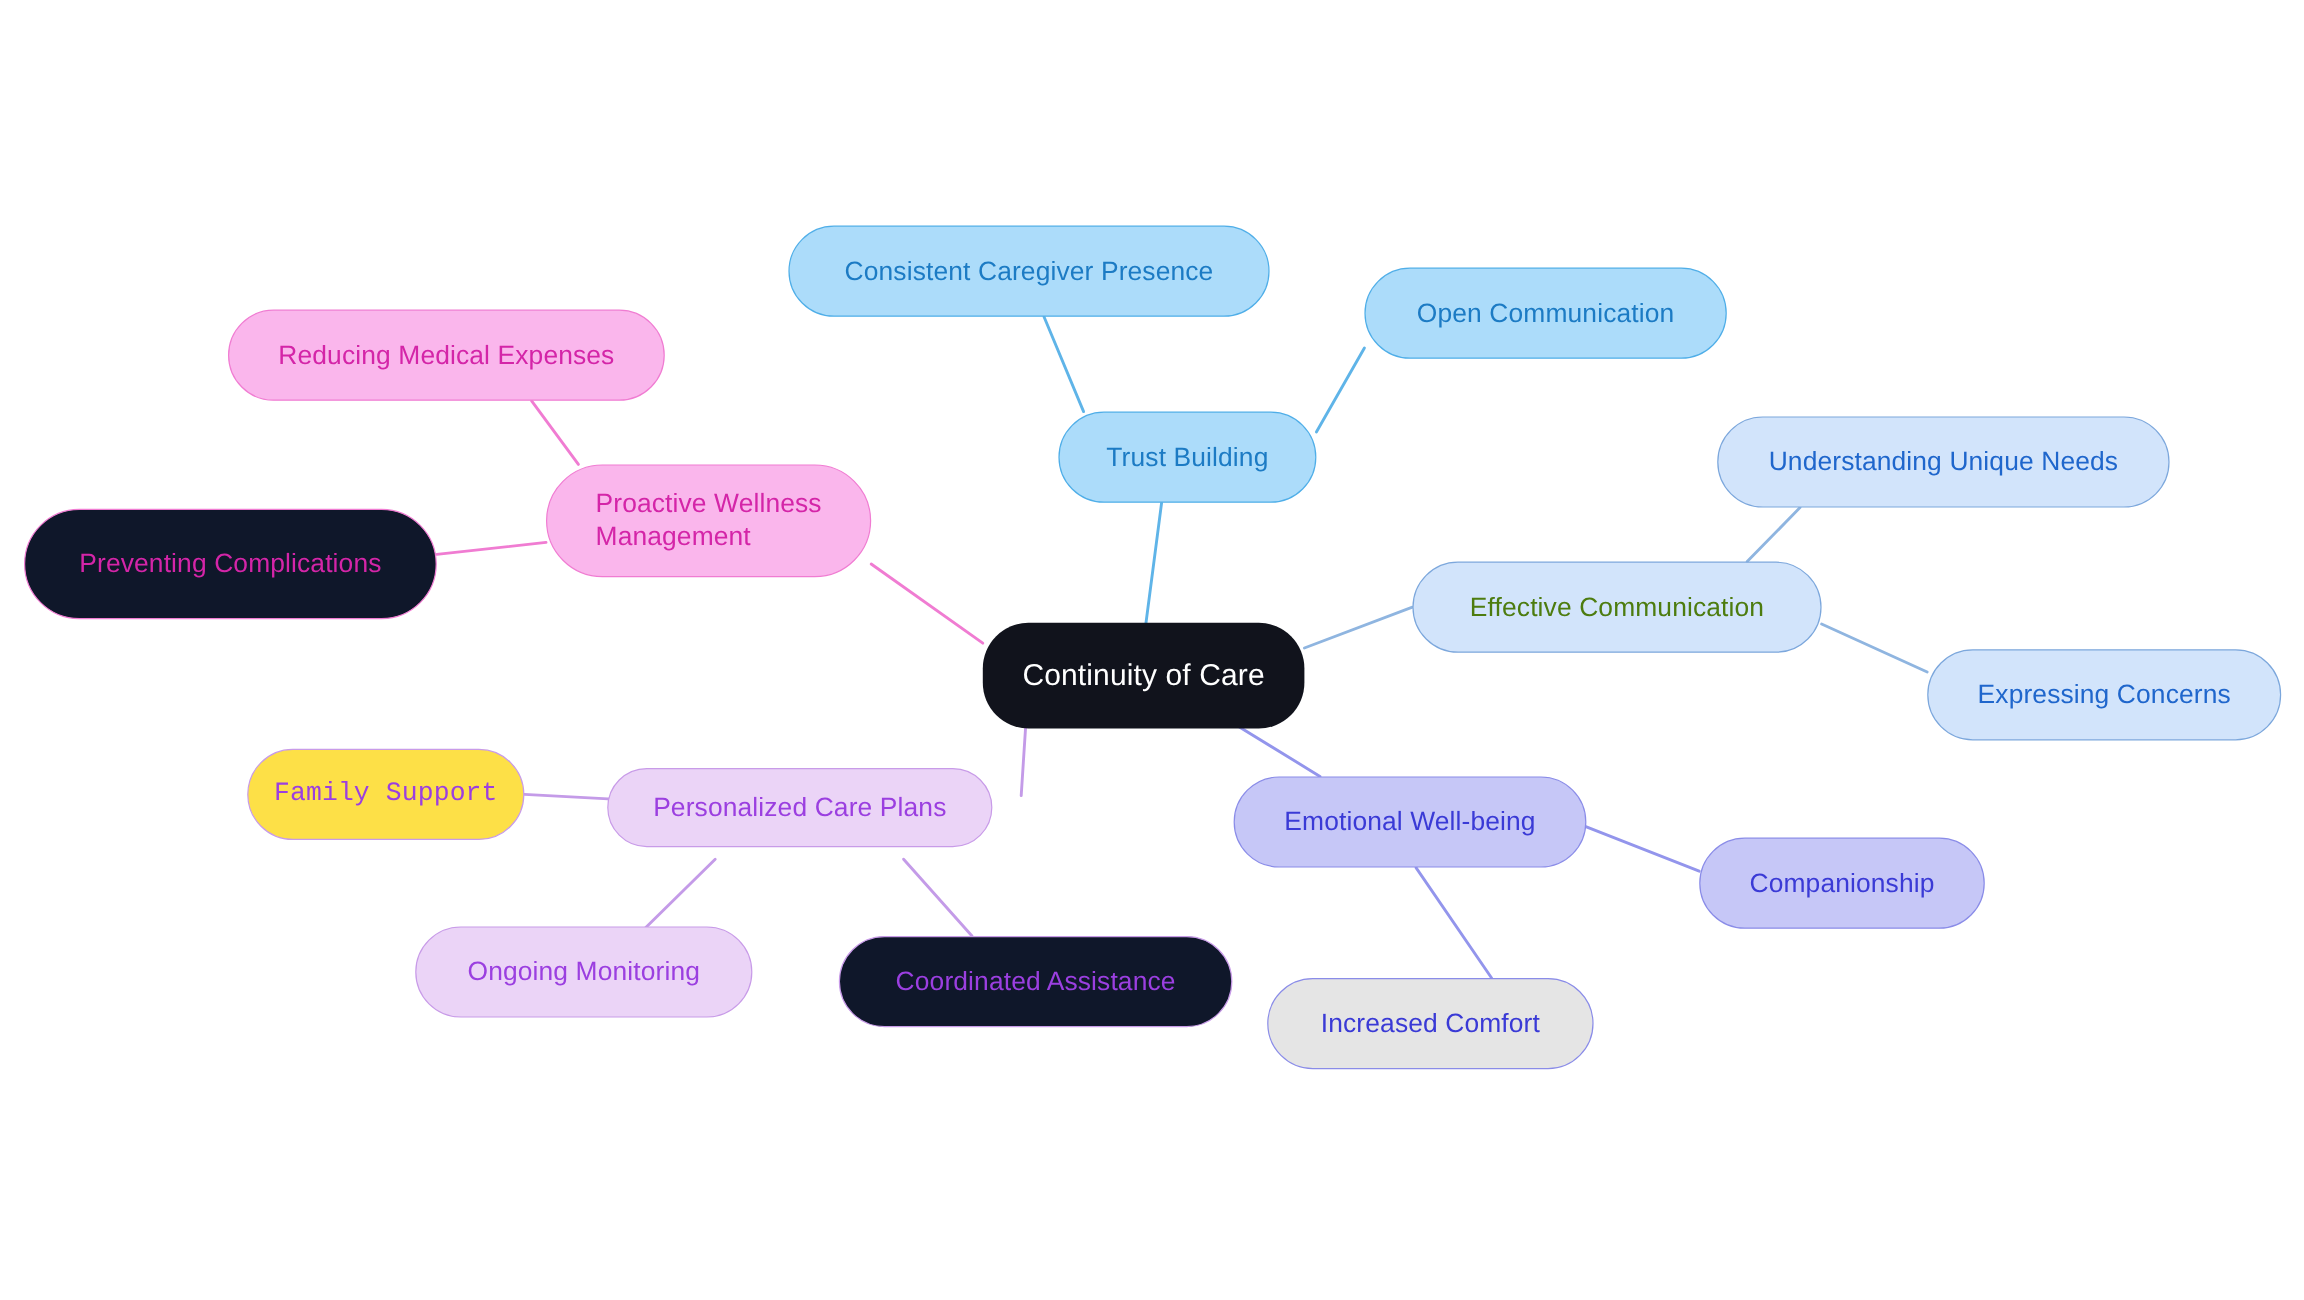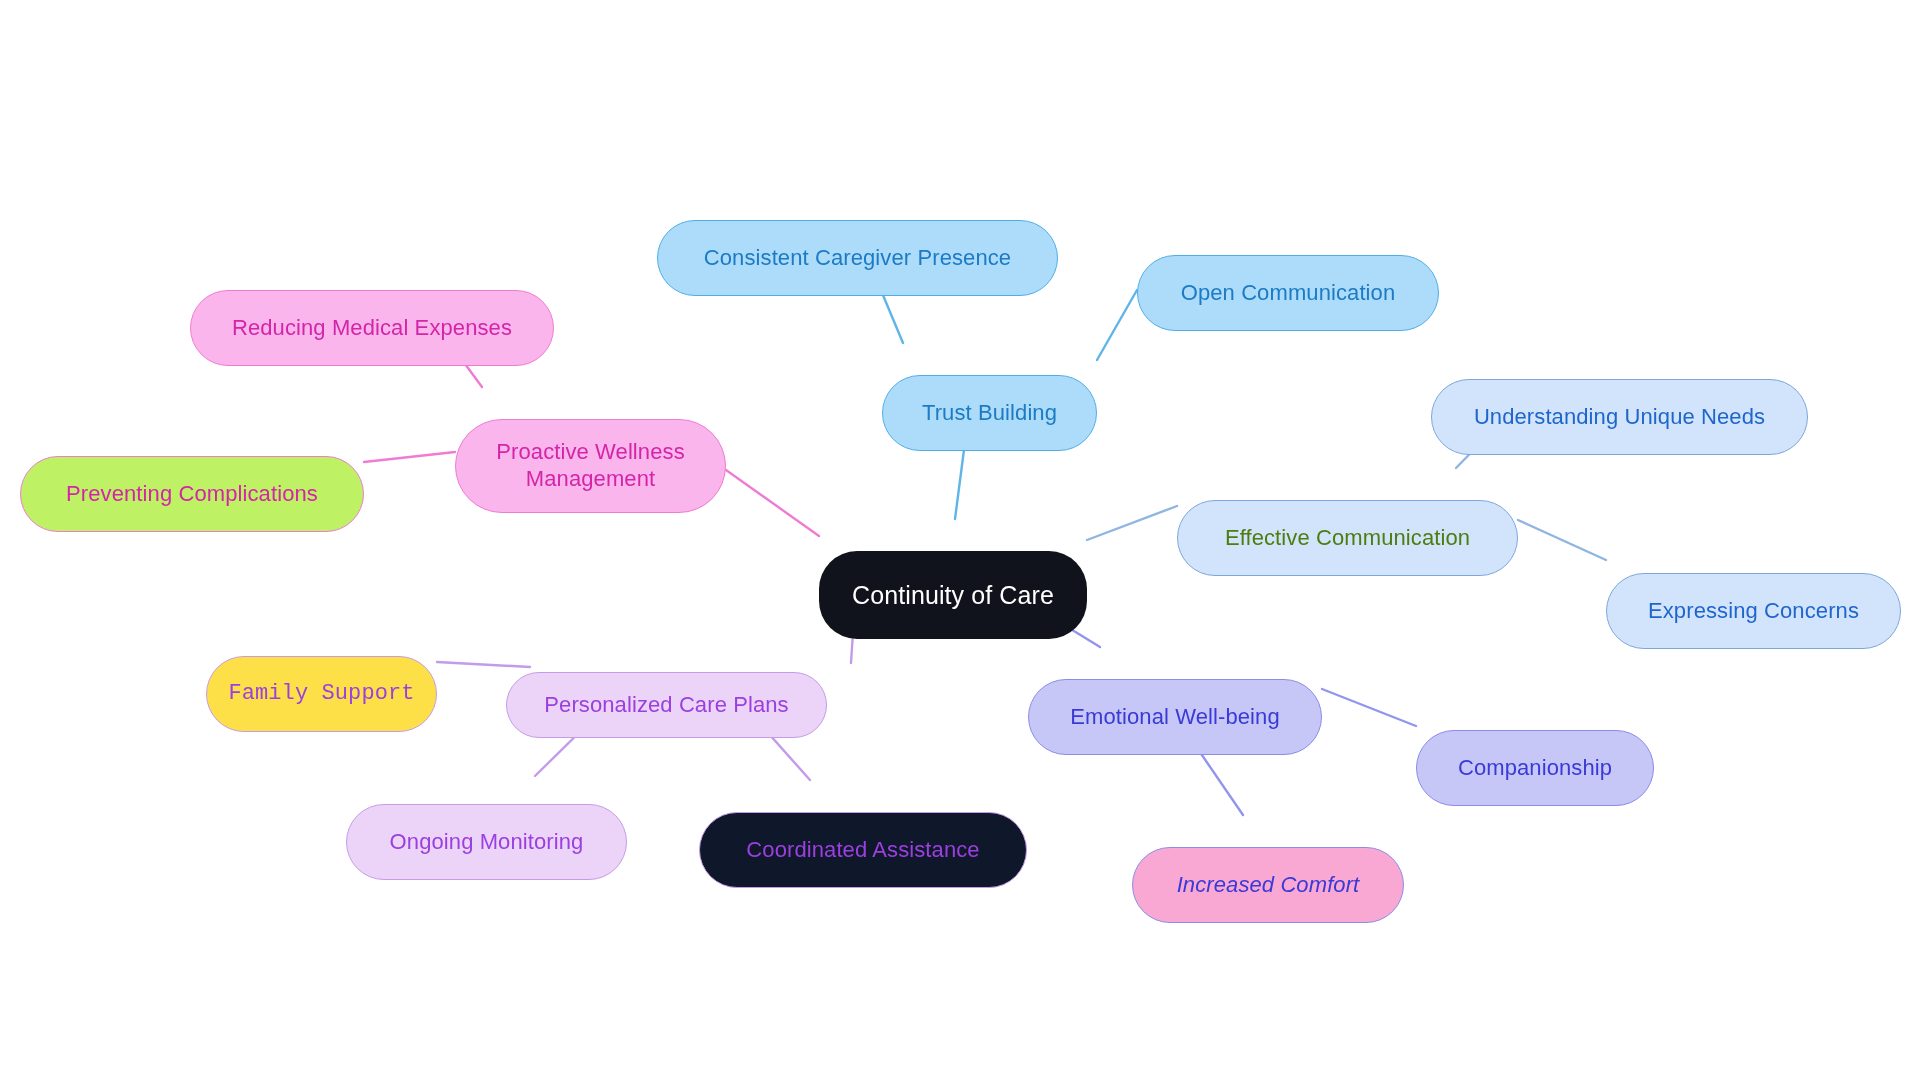--- a/index.html
+++ b/index.html
@@ -23,28 +23,27 @@
     top: 0;
     width: 1920px;
     height: 1083px;
   }
   .node {
     position: absolute;
     box-sizing: border-box;
     display: flex;
     align-items: center;
     justify-content: center;
-    text-align: center;
+    text-align: left;
     border-radius: 999px;
     border-style: solid;
     border-width: 1.5px;
     line-height: 1.22;
     white-space: pre-line;
     letter-spacing: 0.1px;
-    margin-top: 32px;
   }
   .node.root {
     border-width: 0;
     border-radius: 38px;
     font-size: 25px;
     color: #ffffff;
     background: #11131c;
   }
 </style>
 </head>
@@ -72,23 +71,23 @@
   <div id="node-layer">
       <div class="node root" style="left: 819px; top: 519px; width: 268px; height: 88px; background: rgb(17, 19, 28); color: rgb(255, 255, 255); font-size: 25px;"><span>Continuity of Care</span></div>
       <div class="node" style="left: 882px; top: 343px; width: 215px; height: 76px; background: rgb(172, 220, 250); color: rgb(28, 123, 196); font-size: 22px; border-color: rgb(79, 174, 232);"><span>Trust Building</span></div>
       <div class="node" style="left: 657px; top: 188px; width: 401px; height: 76px; background: rgb(172, 220, 250); color: rgb(28, 123, 196); font-size: 22px; border-color: rgb(79, 174, 232);"><span>Consistent Caregiver Presence</span></div>
       <div class="node" style="left: 1137px; top: 223px; width: 302px; height: 76px; background: rgb(172, 220, 250); color: rgb(28, 123, 196); font-size: 22px; border-color: rgb(79, 174, 232);"><span>Open Communication</span></div>
       <div class="node" style="left: 1177px; top: 468px; width: 341px; height: 76px; background: rgb(210, 228, 251); color: #4d7c0f; font-size: 22px; border-color: rgb(124, 167, 220);"><span>Effective Communication</span></div>
       <div class="node" style="left: 1431px; top: 347px; width: 377px; height: 76px; background: rgb(210, 228, 251); color: rgb(31, 102, 204); font-size: 22px; border-color: rgb(124, 167, 220);"><span>Understanding Unique Needs</span></div>
       <div class="node" style="left: 1606px; top: 541px; width: 295px; height: 76px; background: rgb(210, 228, 251); color: rgb(31, 102, 204); font-size: 22px; border-color: rgb(124, 167, 220);"><span>Expressing Concerns</span></div>
       <div class="node" style="left: 1028px; top: 647px; width: 294px; height: 76px; background: rgb(198, 199, 247); color: rgb(58, 58, 214); font-size: 22px; border-color: rgb(138, 140, 232);"><span>Emotional Well-being</span></div>
       <div class="node" style="left: 1416px; top: 698px; width: 238px; height: 76px; background: rgb(198, 199, 247); color: rgb(58, 58, 214); font-size: 22px; border-color: rgb(138, 140, 232);"><span>Companionship</span></div>
-      <div class="node" style="left: 1132px; top: 815px; width: 272px; height: 76px; background: #f9a8d4; color: rgb(58, 58, 214); font-size: 22px; border-color: rgb(138, 140, 232); font-style: italic;"><span>Increased Comfort</span></div>
+      <div class="node" style="left: 1056px; top: 815px; width: 272px; height: 76px; background: #e5e5e5; color: rgb(58, 58, 214); font-size: 22px; border-color: rgb(138, 140, 232);"><span>Increased Comfort</span></div>
       <div class="node" style="left: 506px; top: 640px; width: 321px; height: 66px; background: rgb(235, 212, 247); color: rgb(155, 63, 224); font-size: 22px; border-color: rgb(200, 155, 232);"><span>Personalized Care Plans</span></div>
       <div class="node" style="left: 206px; top: 624px; width: 231px; height: 76px; background: #fde047; color: rgb(155, 63, 224); font-size: 22px; border-color: rgb(200, 155, 232); font-family: Liberation Mono, monospace;"><span>Family Support</span></div>
       <div class="node" style="left: 346px; top: 772px; width: 281px; height: 76px; background: rgb(235, 212, 247); color: rgb(155, 63, 224); font-size: 22px; border-color: rgb(200, 155, 232);"><span>Ongoing Monitoring</span></div>
       <div class="node" style="left: 699px; top: 780px; width: 328px; height: 76px; background: #0f172a; color: rgb(155, 63, 224); font-size: 22px; border-color: rgb(200, 155, 232);"><span>Coordinated Assistance</span></div>
       <div class="node" style="left: 455px; top: 387px; width: 271px; height: 94px; background: rgb(250, 182, 236); color: rgb(212, 37, 168); font-size: 22px; border-color: rgb(240, 124, 210);"><span>Proactive Wellness
 Management</span></div>
       <div class="node" style="left: 190px; top: 258px; width: 364px; height: 76px; background: rgb(250, 182, 236); color: rgb(212, 37, 168); font-size: 22px; border-color: rgb(240, 124, 210);"><span>Reducing Medical Expenses</span></div>
-      <div class="node" style="left: 20px; top: 424px; width: 344px; height: 76px; background: #bef264; color: rgb(212, 37, 168); font-size: 22px; border-color: rgb(240, 124, 210);"><span>Preventing Complications</span></div>
+      <div class="node" style="left: 20px; top: 424px; width: 344px; height: 92px; background: #0f172a; color: rgb(212, 37, 168); font-size: 22px; border-color: rgb(240, 124, 210);"><span>Preventing Complications</span></div>
     </div>
 </div>
 
 </body></html>

